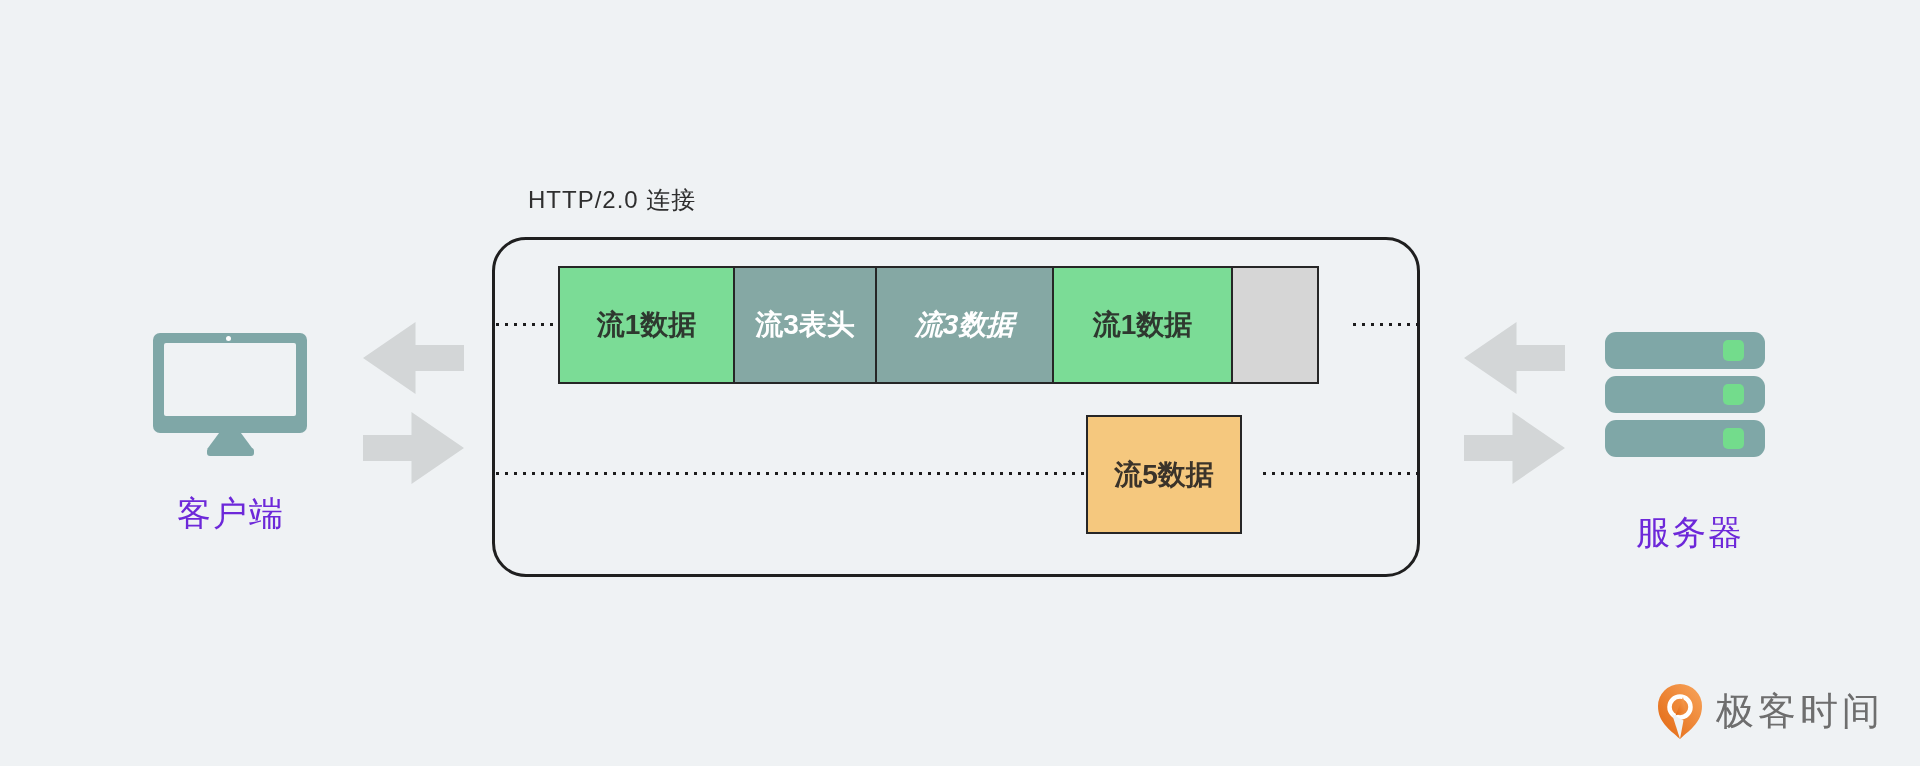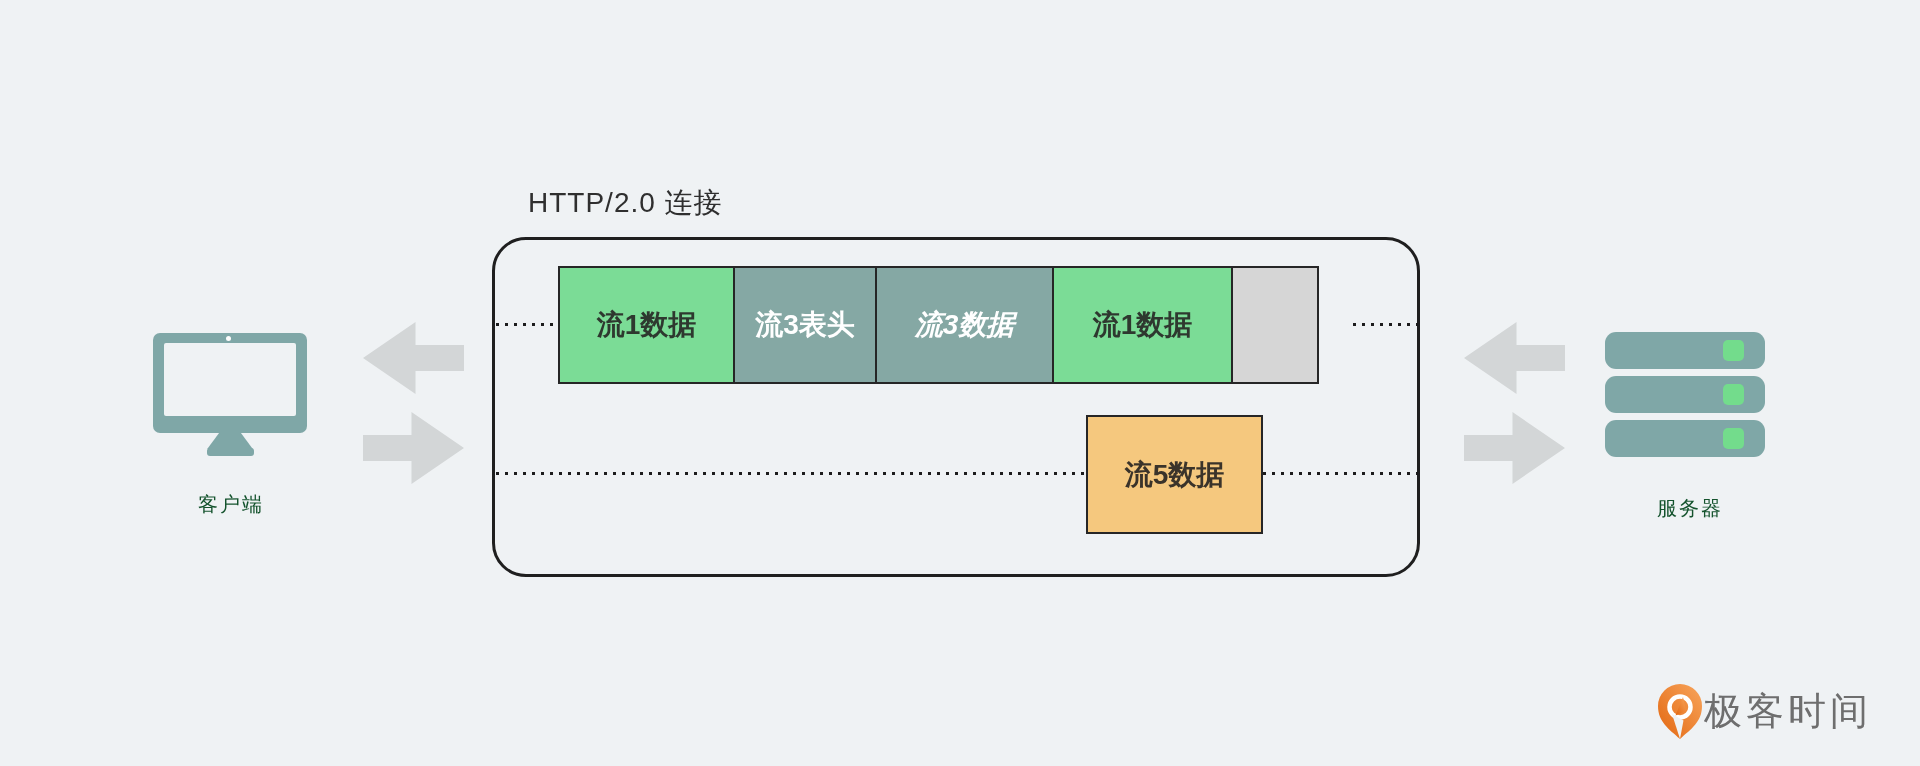--- a/index.html
+++ b/index.html
@@ -1,20 +1,20 @@
 <!DOCTYPE html>
 <html><head>
 <meta charset="utf-8">
 <style>
   html,body{margin:0;padding:0;background:#eff2f4;}
   .canvas{position:relative;width:1920px;height:766px;background:#eff2f4;overflow:hidden;
           font-family:"Liberation Sans","DejaVu Sans",sans-serif;color:#2e2e2e;}
 
   
-  .conn-title{position:absolute;left:528px;top:184px;font-size:28px;letter-spacing:1px;color:#2f2f2f;}
+  .conn-title{position:absolute;left:528px;top:184px;font-size:24px;letter-spacing:1px;color:#2f2f2f;}
 
   
   .conn-box{position:absolute;left:492px;top:237px;width:928px;height:340px;
             border:3px solid #1f1f1f;border-radius:34px;box-sizing:border-box;}
 
   
   .dots{position:absolute;height:3px;
         background:repeating-linear-gradient(90deg,#1c1c1c 0 3px,transparent 3px 9px);}
   .dots.l1a{left:496px;top:323px;width:62px;}
   .dots.l1b{left:1353px;top:323px;width:65px;}
@@ -27,21 +27,21 @@
          display:flex;align-items:center;justify-content:center;
          font-size:28px;font-weight:600;}
   .frame+.frame{margin-left:-2px;}
   .f-green{background:#7bdc96;color:#2e382f;width:177px;}
   .f-teal {background:#85a8a4;color:#ffffff;width:144px;}
   .f-teal2{background:#85a8a4;color:#ffffff;width:179px;font-style:italic;}
   .f-green2{background:#7bdc96;color:#2e382f;width:181px;}
   .f-empty{background:#d6d6d6;width:88px;}
 
   
-  .frame5{position:absolute;left:1086px;top:415px;width:177px;height:119px;
+  .frame5{position:absolute;left:1086px;top:415px;width:156px;height:119px;
           box-sizing:border-box;border:2px solid #262626;background:#f5c87e;
           display:flex;align-items:center;justify-content:center;
           font-size:28px;font-weight:600;color:#3a332a;}
 
   
   .arrow{position:absolute;width:101px;height:72px;background:#d3d6d7;}
   .arrow.left {clip-path:polygon(0 50%,52% 0,52% 32%,100% 32%,100% 68%,52% 68%,52% 100%);}
   .arrow.right{clip-path:polygon(100% 50%,48% 0,48% 32%,0 32%,0 68%,48% 68%,48% 100%);}
   .ar-cl{left:363px;top:322px;}  .ar-cr{left:363px;top:412px;}
   .ar-sl{left:1464px;top:322px;} .ar-sr{left:1464px;top:412px;}
@@ -54,27 +54,27 @@
   .m-stand{position:absolute;left:47px;top:99px;width:60px;height:17px;background:#7fa7a7;
            clip-path:polygon(33% 0,67% 0,88% 100%,12% 100%);}
   .m-base{position:absolute;left:54px;top:115px;width:47px;height:8px;background:#7fa7a7;border-radius:3px;}
 
   
   .server{position:absolute;left:1605px;top:332px;width:160px;}
   .s-bar{position:relative;width:160px;height:37px;background:#7fa7a7;border-radius:11px;margin-bottom:7px;}
   .s-light{position:absolute;right:21px;top:8px;width:21px;height:21px;border-radius:5px;background:#73dc8c;}
 
   
-  .ep-label{position:absolute;font-size:20px;color:#14532d;transform:translateX(-50%);letter-spacing:2px;}
+  .ep-label{position:absolute;font-size:34px;color:#6d28d9;transform:translateX(-50%);letter-spacing:2px;}
   .lbl-client{left:231px;top:491px;}
-  .lbl-server{left:1690px;top:495px;}
+  .lbl-server{left:1690px;top:510px;}
 
   
   .logo{position:absolute;left:1656px;top:682px;display:flex;align-items:center;}
-  .logo-text{font-size:38px;font-weight:500;color:#6e6e6e;letter-spacing:4px;}
+  .logo-text{margin-left:12px;font-size:38px;font-weight:500;color:#6e6e6e;letter-spacing:4px;}
 </style>
 </head>
 <body>
 
 <div class="canvas">
 
   <div class="conn-title">HTTP/2.0 连接</div>
 
   <div class="conn-box"></div>
 

